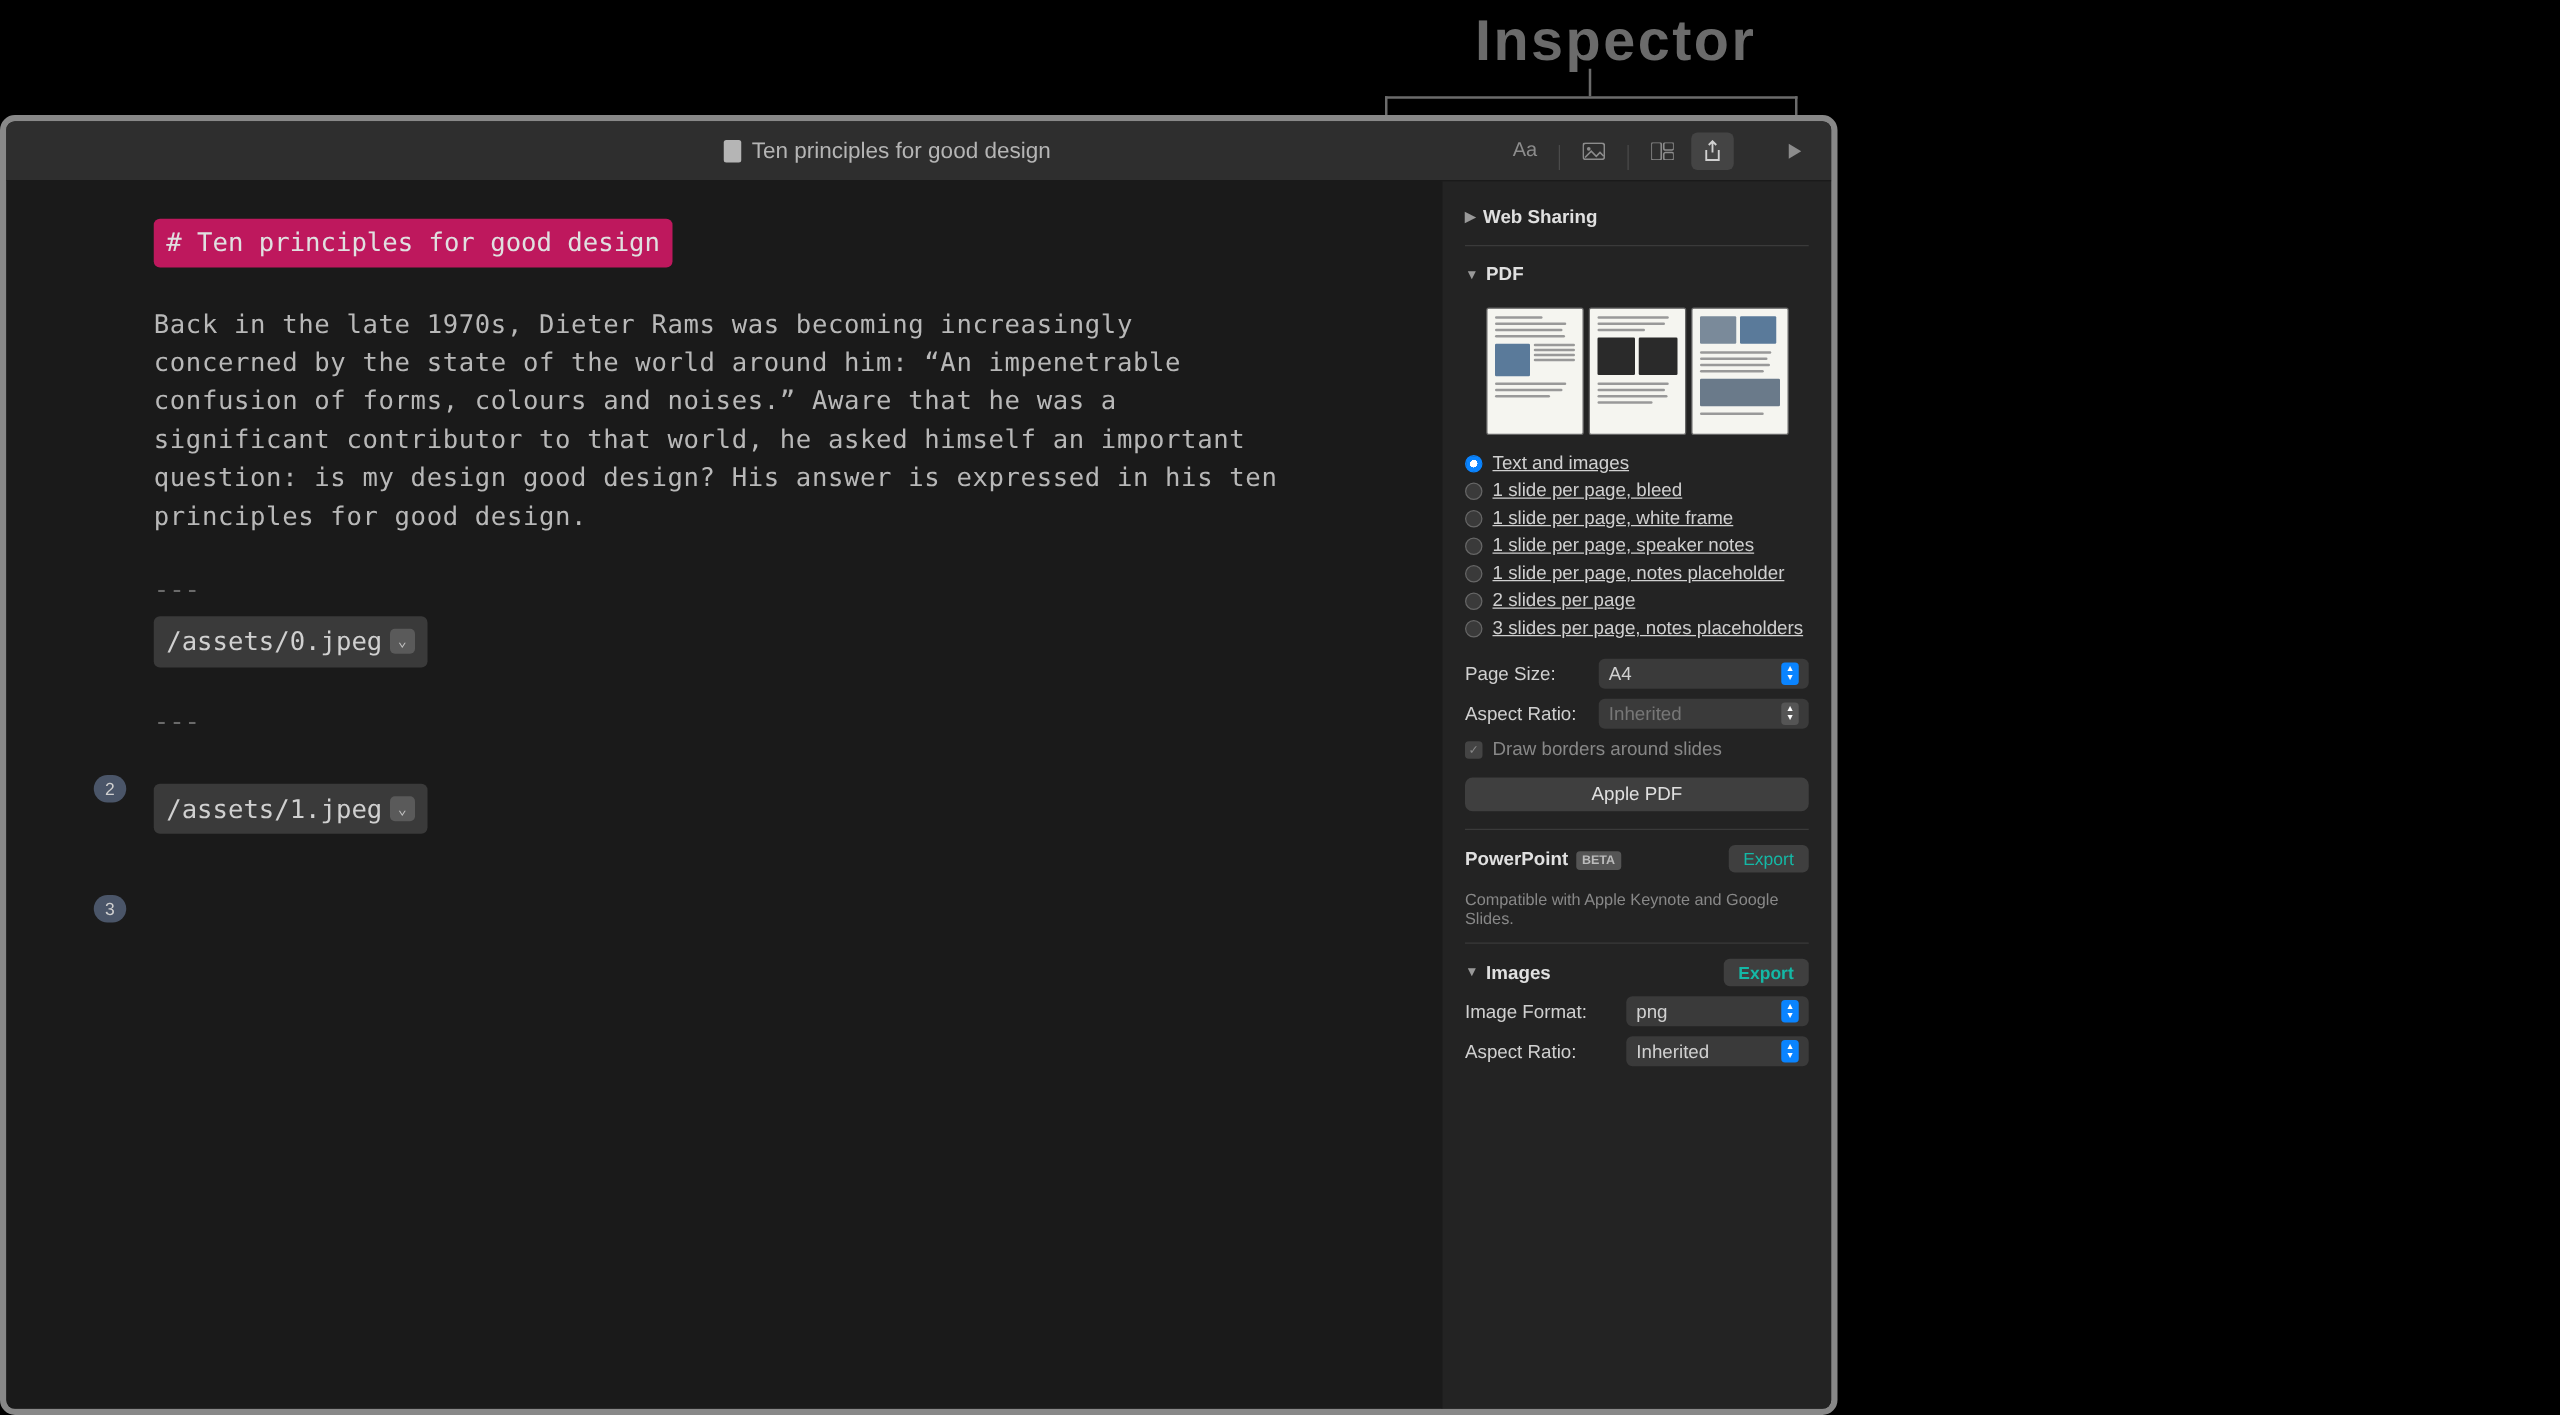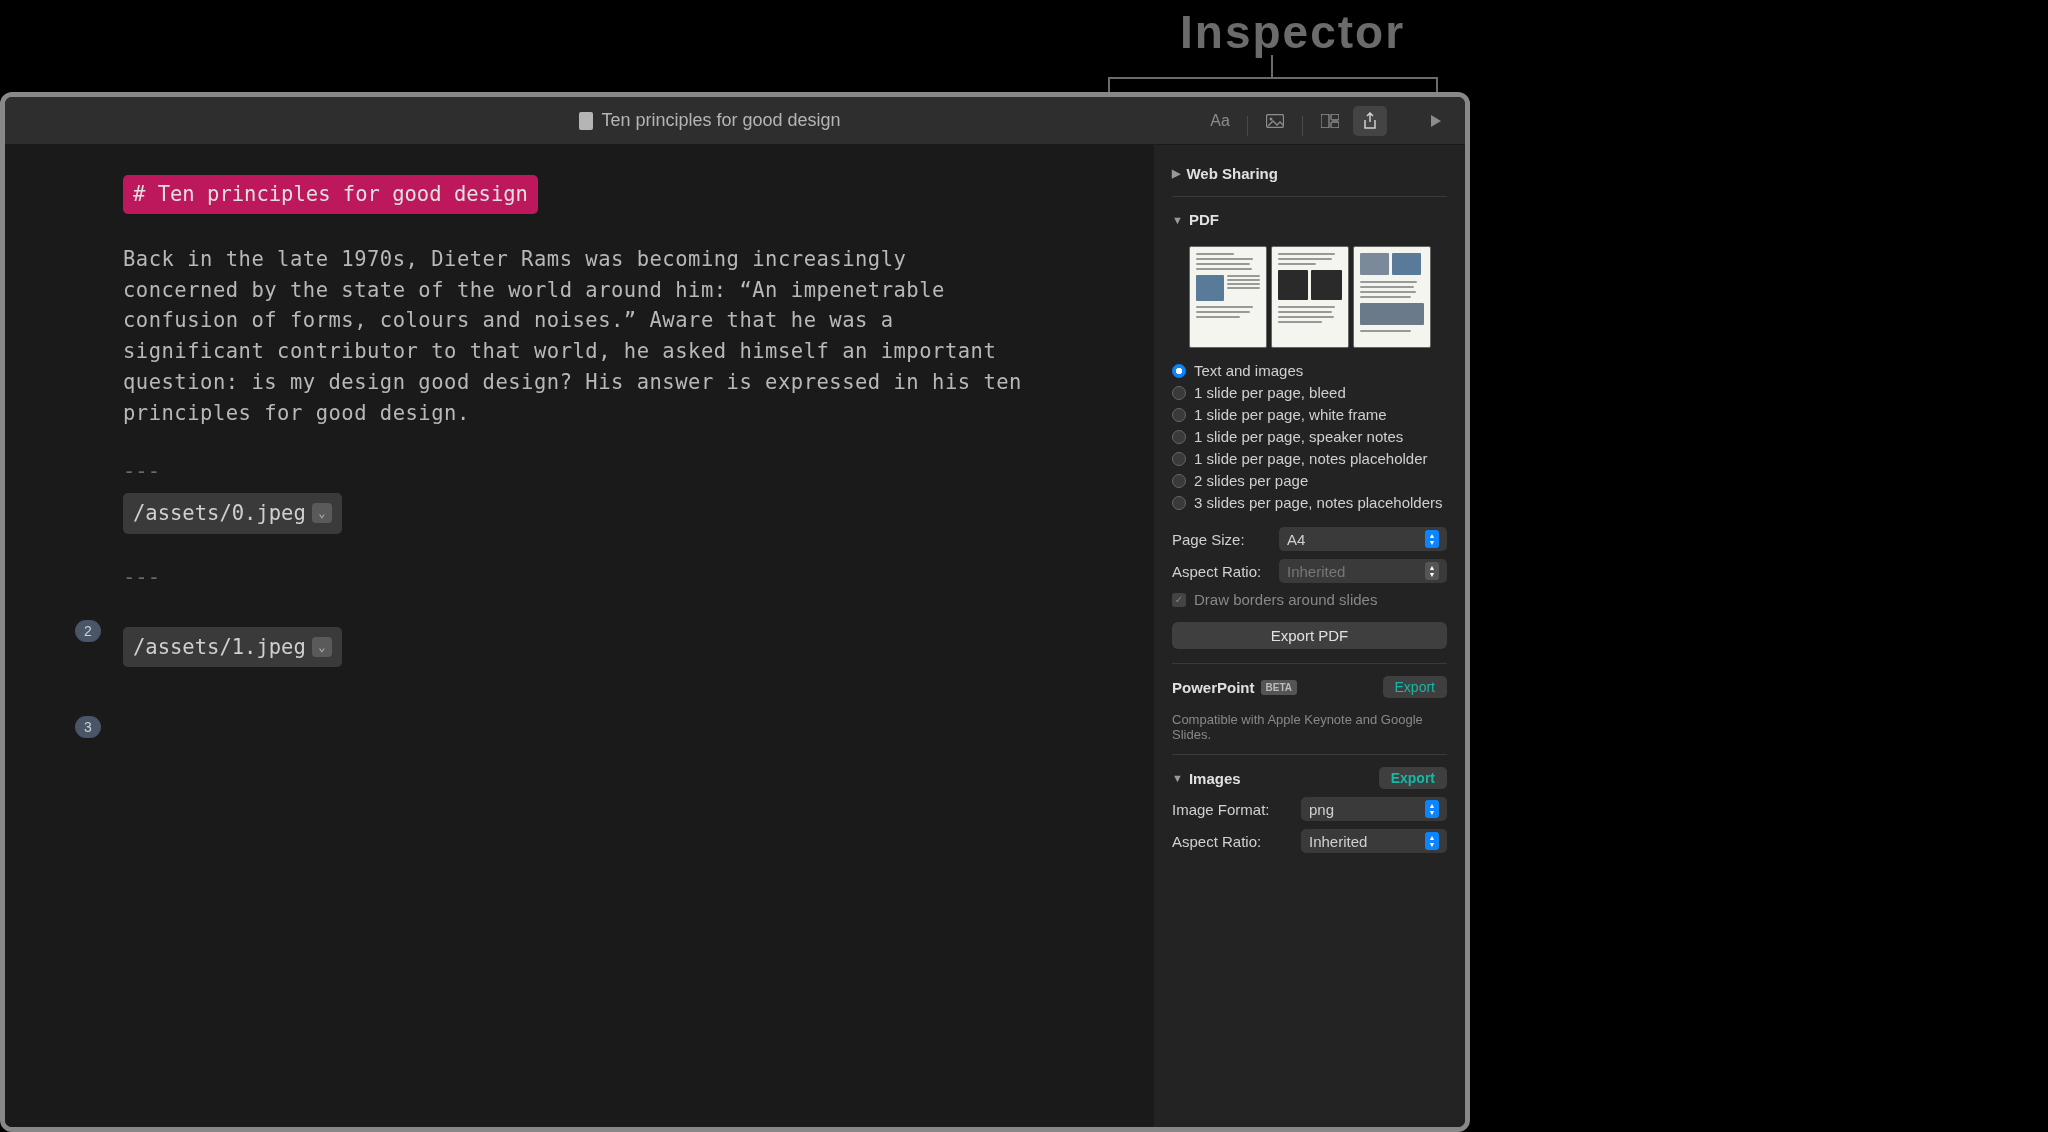--- a/index.html
+++ b/index.html
@@ -230,20 +230,21 @@
   flex-direction: column;
   gap: 5px;
   margin-bottom: 16px;
 }
 .radio-row {
   display: flex;
   align-items: center;
   gap: 8px;
   font-size: 15px;
   color: #d0d0d0;
+  text-decoration: underline;
 }
 .radio {
   width: 14px;
   height: 14px;
   border-radius: 50%;
   border: 1px solid #666;
   background: #3a3a3a;
   flex-shrink: 0;
 }
 .radio.checked {
@@ -509,26 +510,26 @@
         <span class="form-label">Aspect Ratio:</span>
         <div class="select disabled">
             <span>Inherited</span>
             <span class="stepper">▲<br>▼</span>
           </div>
       </div>
       <div class="check-row">
         <span class="checkbox">✓</span>
         <span>Draw borders around slides</span>
       </div>
-      <div class="export-btn">Export PDF</div>
+      <div class="export-btn">Apple PDF</div>
 
       <hr class="divider">
 
       <div class="row-between" style="padding:8px 0">
-        <div style="display:flex;align-items:center">
+        <div style="display:flex;align-items:flex-end">
           <span style="font-weight:600;color:#e0e0e0">PowerPoint</span>
           <span class="beta-badge">BETA</span>
         </div>
         <div class="small-export">Export</div>
       </div>
       <div class="hint">Compatible with Apple Keynote and Google Slides.</div>
 
       <hr class="divider">
 
       <div class="row-between section-header" style="padding:8px 0">

